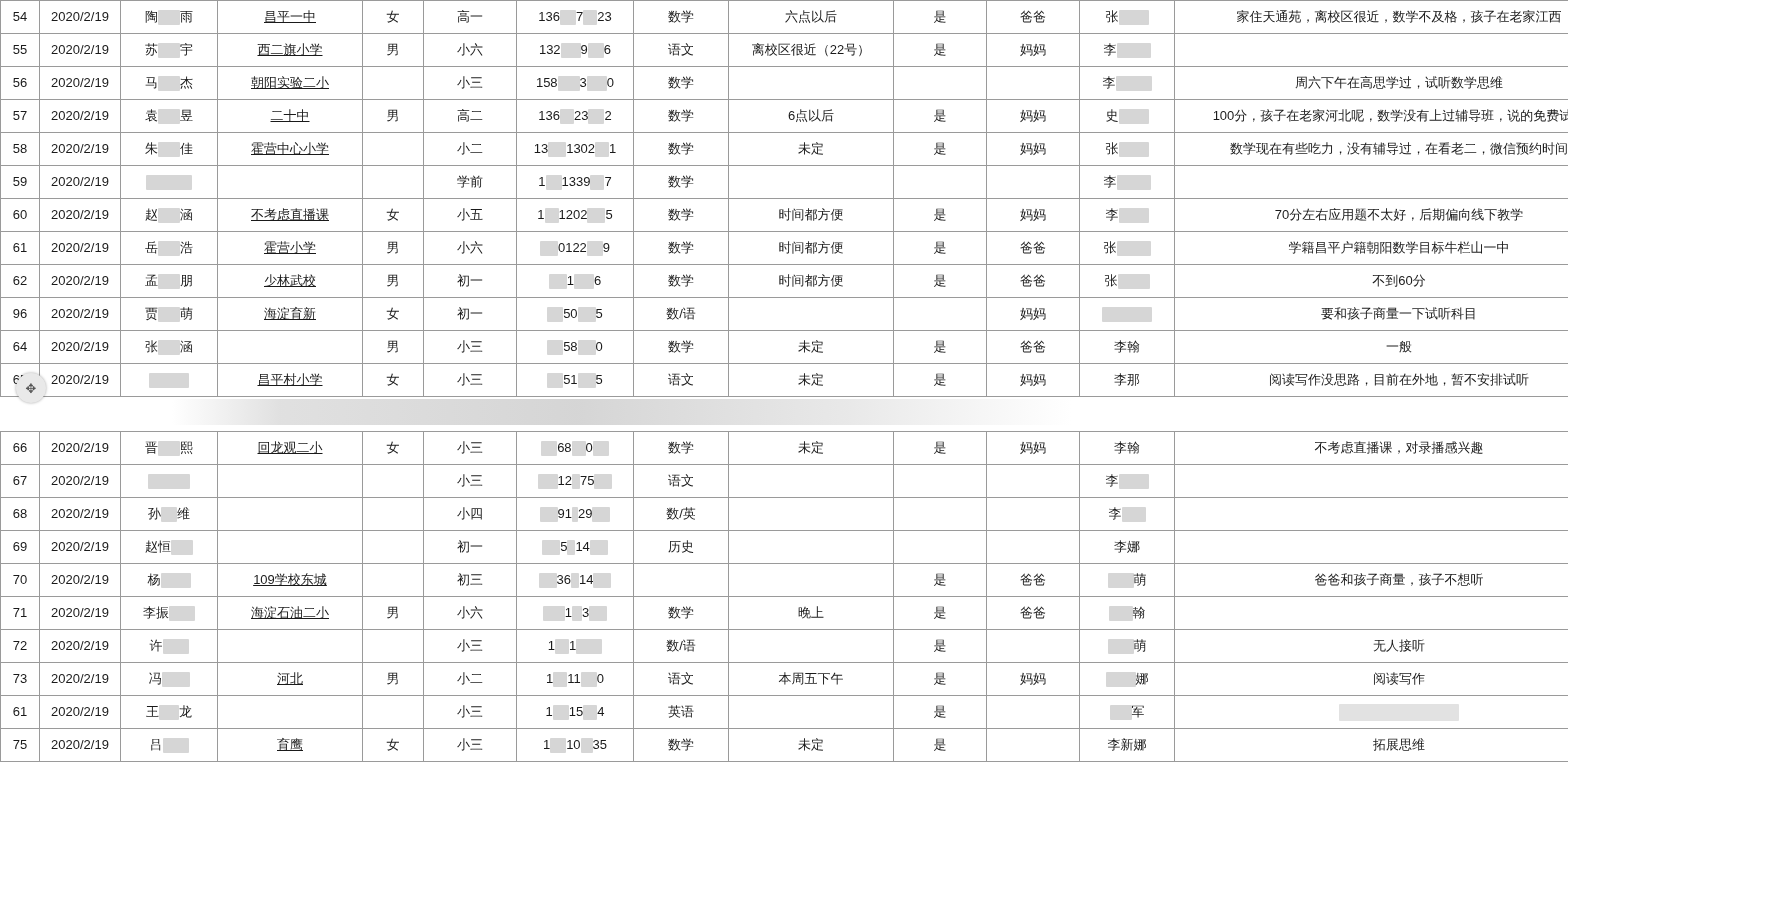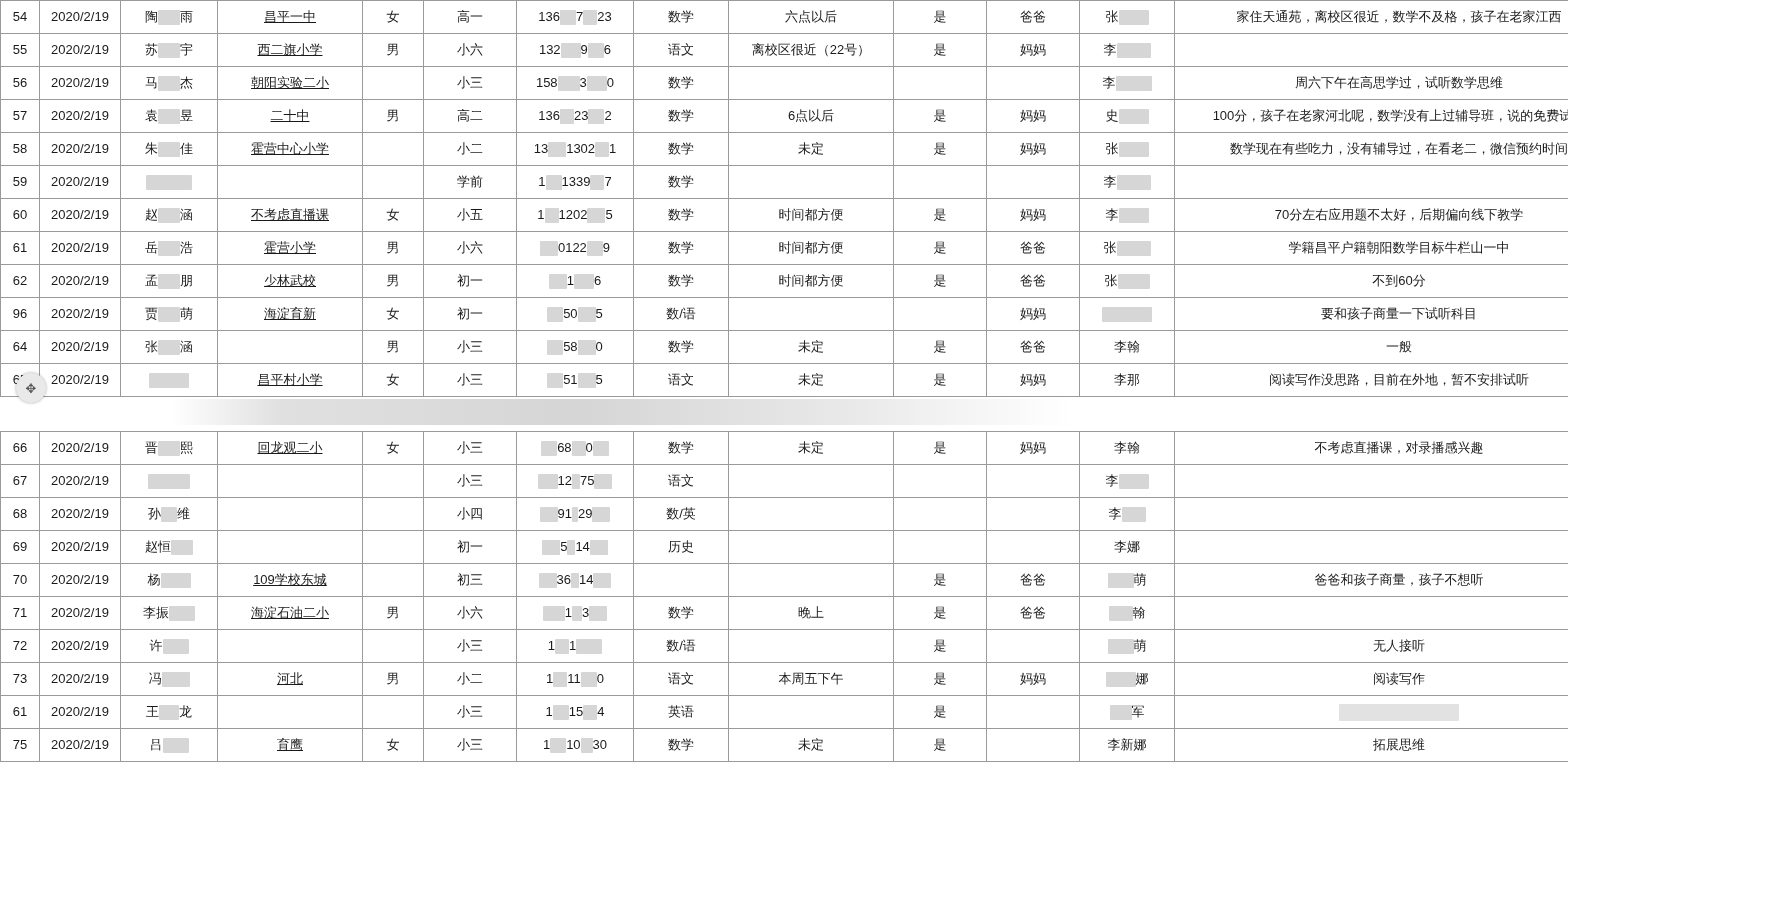--- a/index.html
+++ b/index.html
@@ -464,21 +464,21 @@
         <td class="c-remark"><span class="rd lite" style="width:120px;height:17px"></span></td>
       </tr>
 
       <tr>
         <td class="c-idx">75</td>
         <td class="c-date">2020/2/19</td>
         <td class="c-name"><span>吕</span><span class="rd" style="width:26px"></span></td>
         <td class="c-school">育鹰</td>
         <td class="c-gender">女</td>
         <td class="c-grade">小三</td>
-        <td class="c-phone"><span>1</span><span class="rd" style="width:16px"></span><span>10</span><span class="rd" style="width:12px"></span><span>30</span></td>
+        <td class="c-phone"><span>1</span><span class="rd" style="width:16px"></span><span>10</span><span class="rd" style="width:12px"></span><span>35</span></td>
         <td class="c-subject">数学</td>
         <td class="c-time">未定</td>
         <td class="c-confirm">是</td>
         <td class="c-relation"></td>
         <td class="c-staff">李新娜</td>
         <td class="c-remark">拓展思维</td>
       </tr>
 
     </tbody>
   </table>

